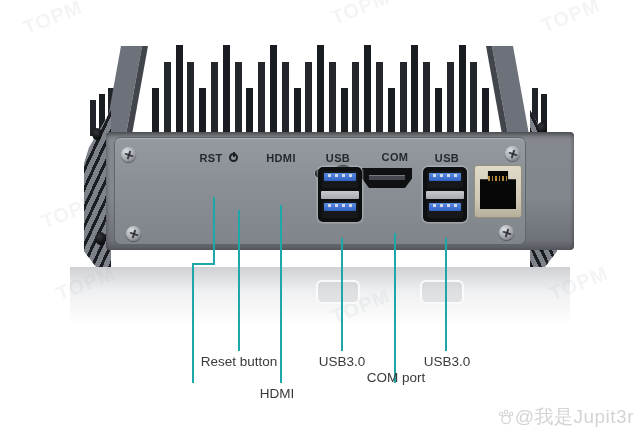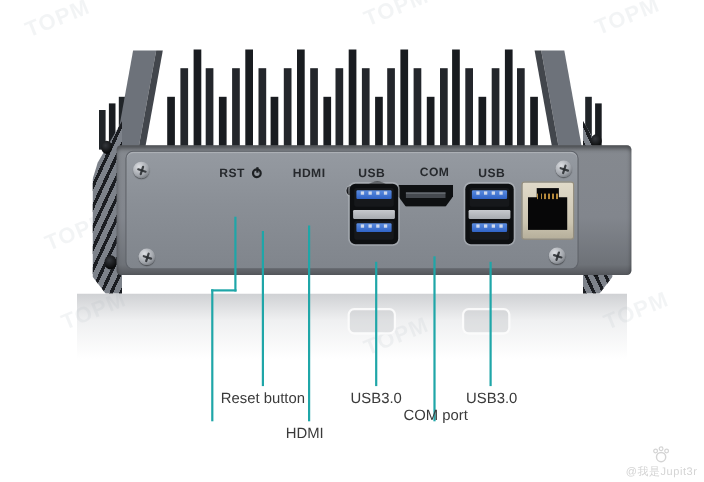--- a/index.html
+++ b/index.html
@@ -86,21 +86,21 @@
     border-radius:0 0 10px 10px; }
   .ghost { position:absolute; border:2px solid rgba(255,255,255,.85); background:rgba(183,186,190,.30);
     border-radius:6px; }
 
   
   .cline { position:absolute; background:#1fa6a8; }
   .callout { position:absolute; transform:translateX(-50%); font-size:13.5px; color:#3a3a3a; white-space:nowrap; }
 
   
   .credit { position:absolute; right:6px; top:404px; display:flex; align-items:center; gap:0;
-    color:#d4d4d4; font-size:10px; letter-spacing:.5px;flex-direction:column; }
+    color:#d4d4d4; font-size:19px; letter-spacing:.5px; }
 </style>
 </head>
 <body>
 
 <div class="stage">
 
   <div class="wm" style="left:22px; top:6px;">TOPM</div>
   <div class="wm" style="left:330px; top:-4px;">TOPM</div>
   <div class="wm" style="left:540px; top:4px;">TOPM</div>
   <div class="wm" style="left:40px; top:200px;">TOPM</div>

